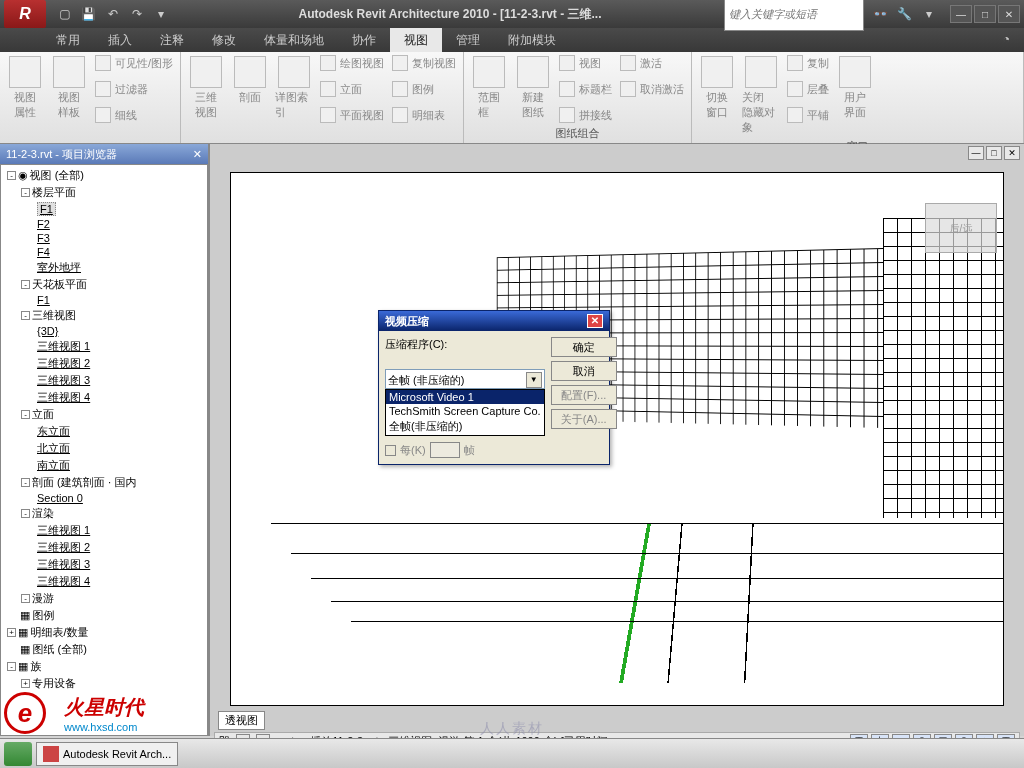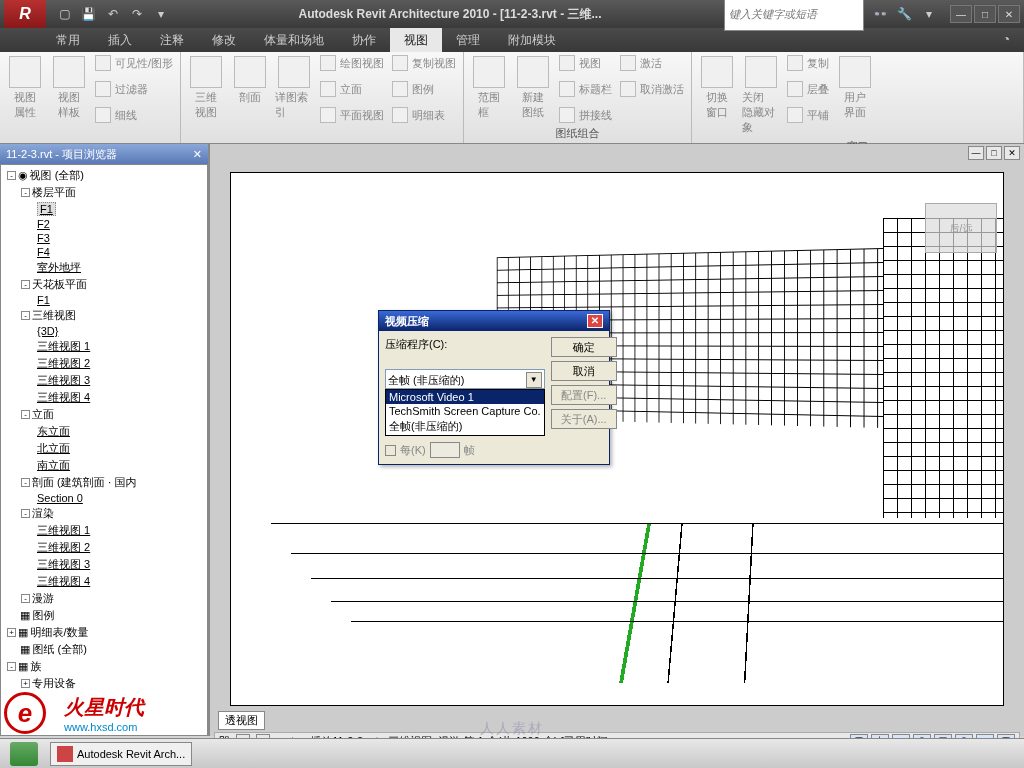--- a/index.html
+++ b/index.html
@@ -81,21 +81,21 @@
 .checkrow input { width:30px; height:16px; border:1px solid #888; }
 .dlg-btn { width:66px; height:20px; border:1px solid #888; background:#ece9d8; font-size:11px; margin-bottom:4px; text-align:center; line-height:18px; }
 .dlg-btn.disabled { color:#888; }
 
 
 .viewbar { position:absolute; bottom:18px; left:214px; right:4px; height:18px; background:#e8e8e8; border:1px solid #aaa; display:flex; align-items:center; gap:6px; padding:0 4px; font-size:11px; }
 .status-icons { margin-left:auto; display:flex; gap:3px; }
 .status-icons div { width:18px; height:14px; border:1px solid #888; background:#d8e4f8; font-size:9px; text-align:center; }
 
 
-.taskbar { position:absolute; bottom:0; left:0; right:0; height:30px; background:linear-gradient(#e8e8e8,#c8c8c8); border-top:1px solid #888; display:flex; align-items:center; padding:0 10px; gap:12px; z-index:200; }
+.taskbar { position:absolute; bottom:0; left:0; right:0; height:30px; background:linear-gradient(#e8e8e8,#c8c8c8); border-top:1px solid #888; display:flex; align-items:center; padding:0 4px; gap:4px; z-index:200; }
 .task-item { height:24px; padding:2px 6px; border:1px solid #888; background:#f0f0f0; display:flex; align-items:center; gap:4px; font-size:11px; max-width:180px; overflow:hidden; }
 .task-item .ti-ico { width:16px; height:16px; background:#c44; }
 .tray { margin-left:auto; display:flex; align-items:center; gap:3px; }
 .tray-ico { width:16px; height:16px; }
 .clock { font-size:11px; padding:0 4px; }
 
 
 .logo-wm { position:absolute; left:4px; bottom:34px; width:160px; height:42px; z-index:150; display:flex; align-items:center; }
 .logo-e { width:42px; height:42px; border:3px solid #c00; border-radius:50%; color:#c00; font-size:26px; font-weight:bold; font-style:italic; display:flex; align-items:center; justify-content:center; background:#fff; }
 .logo-txt { margin-left:18px; }

